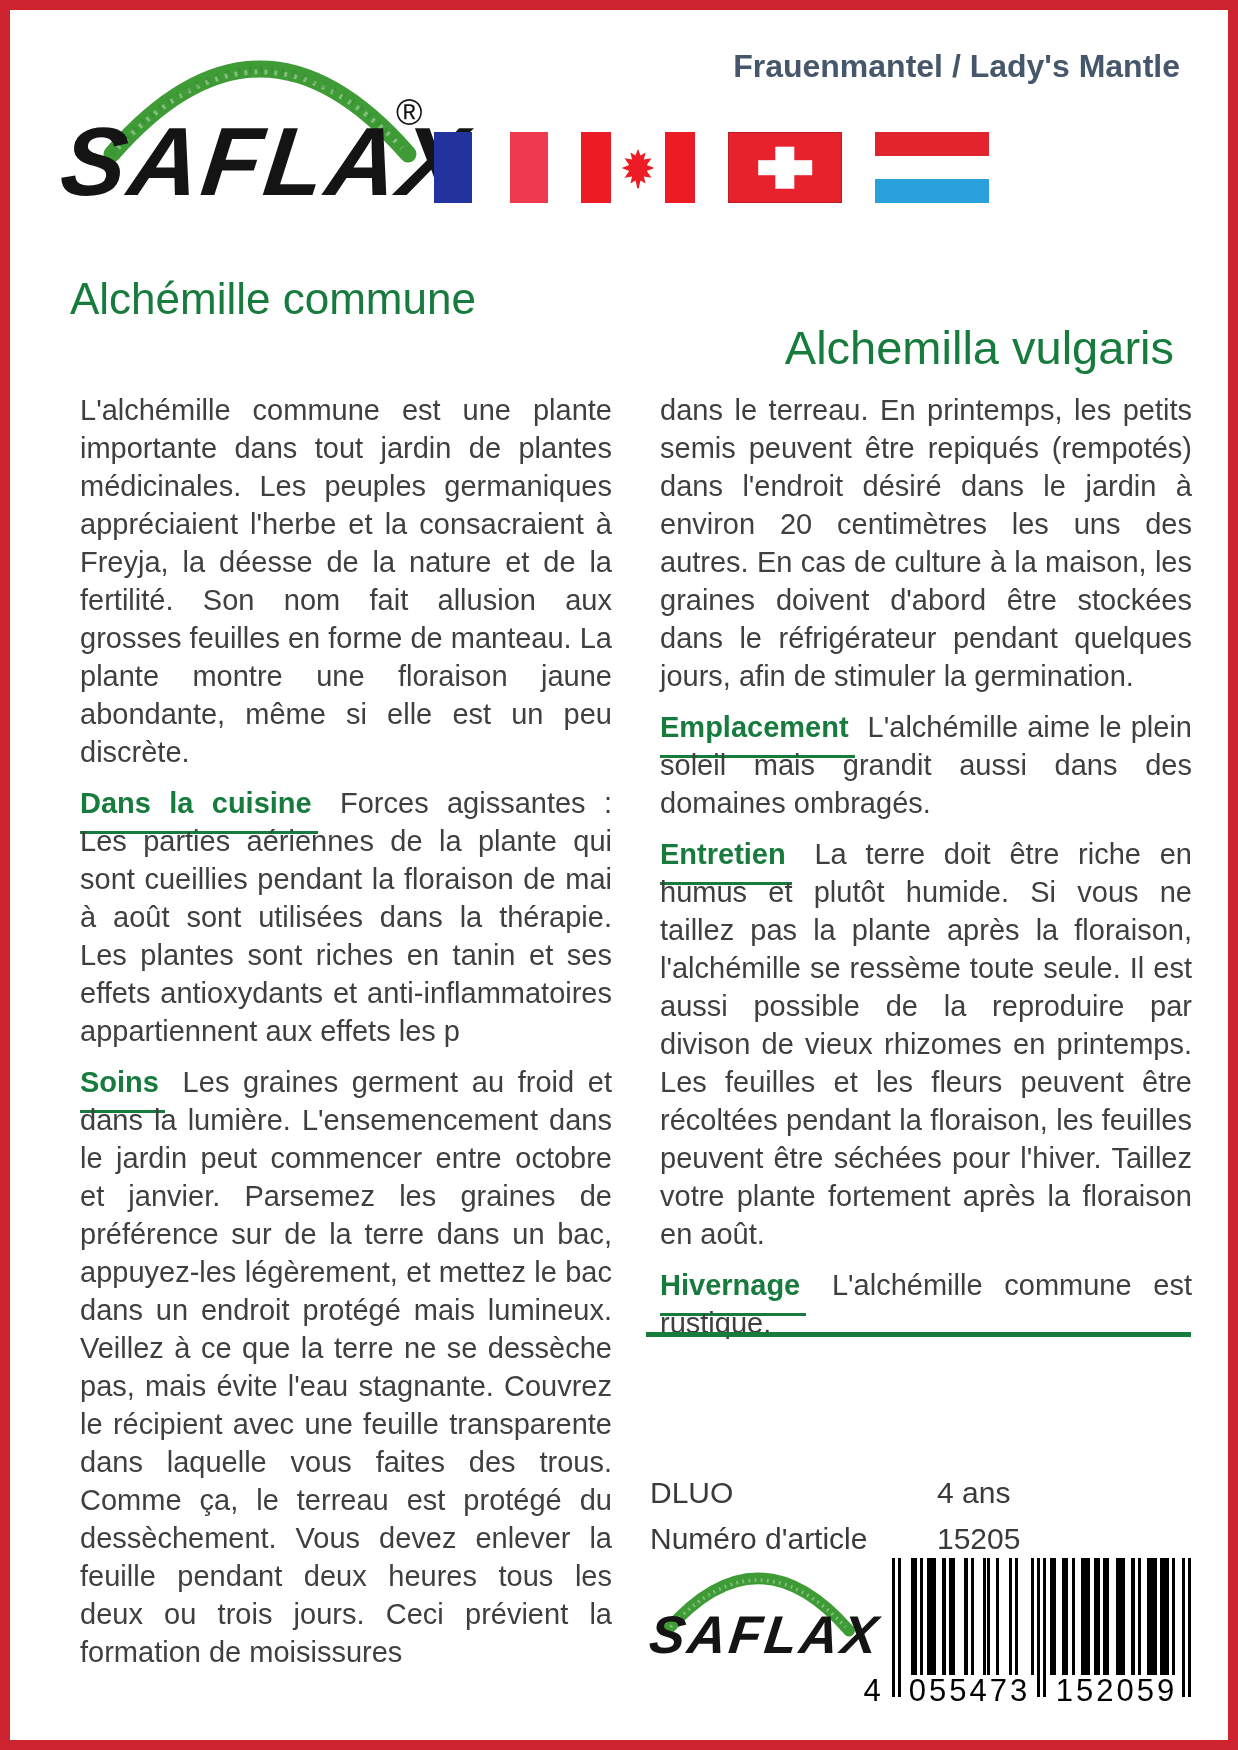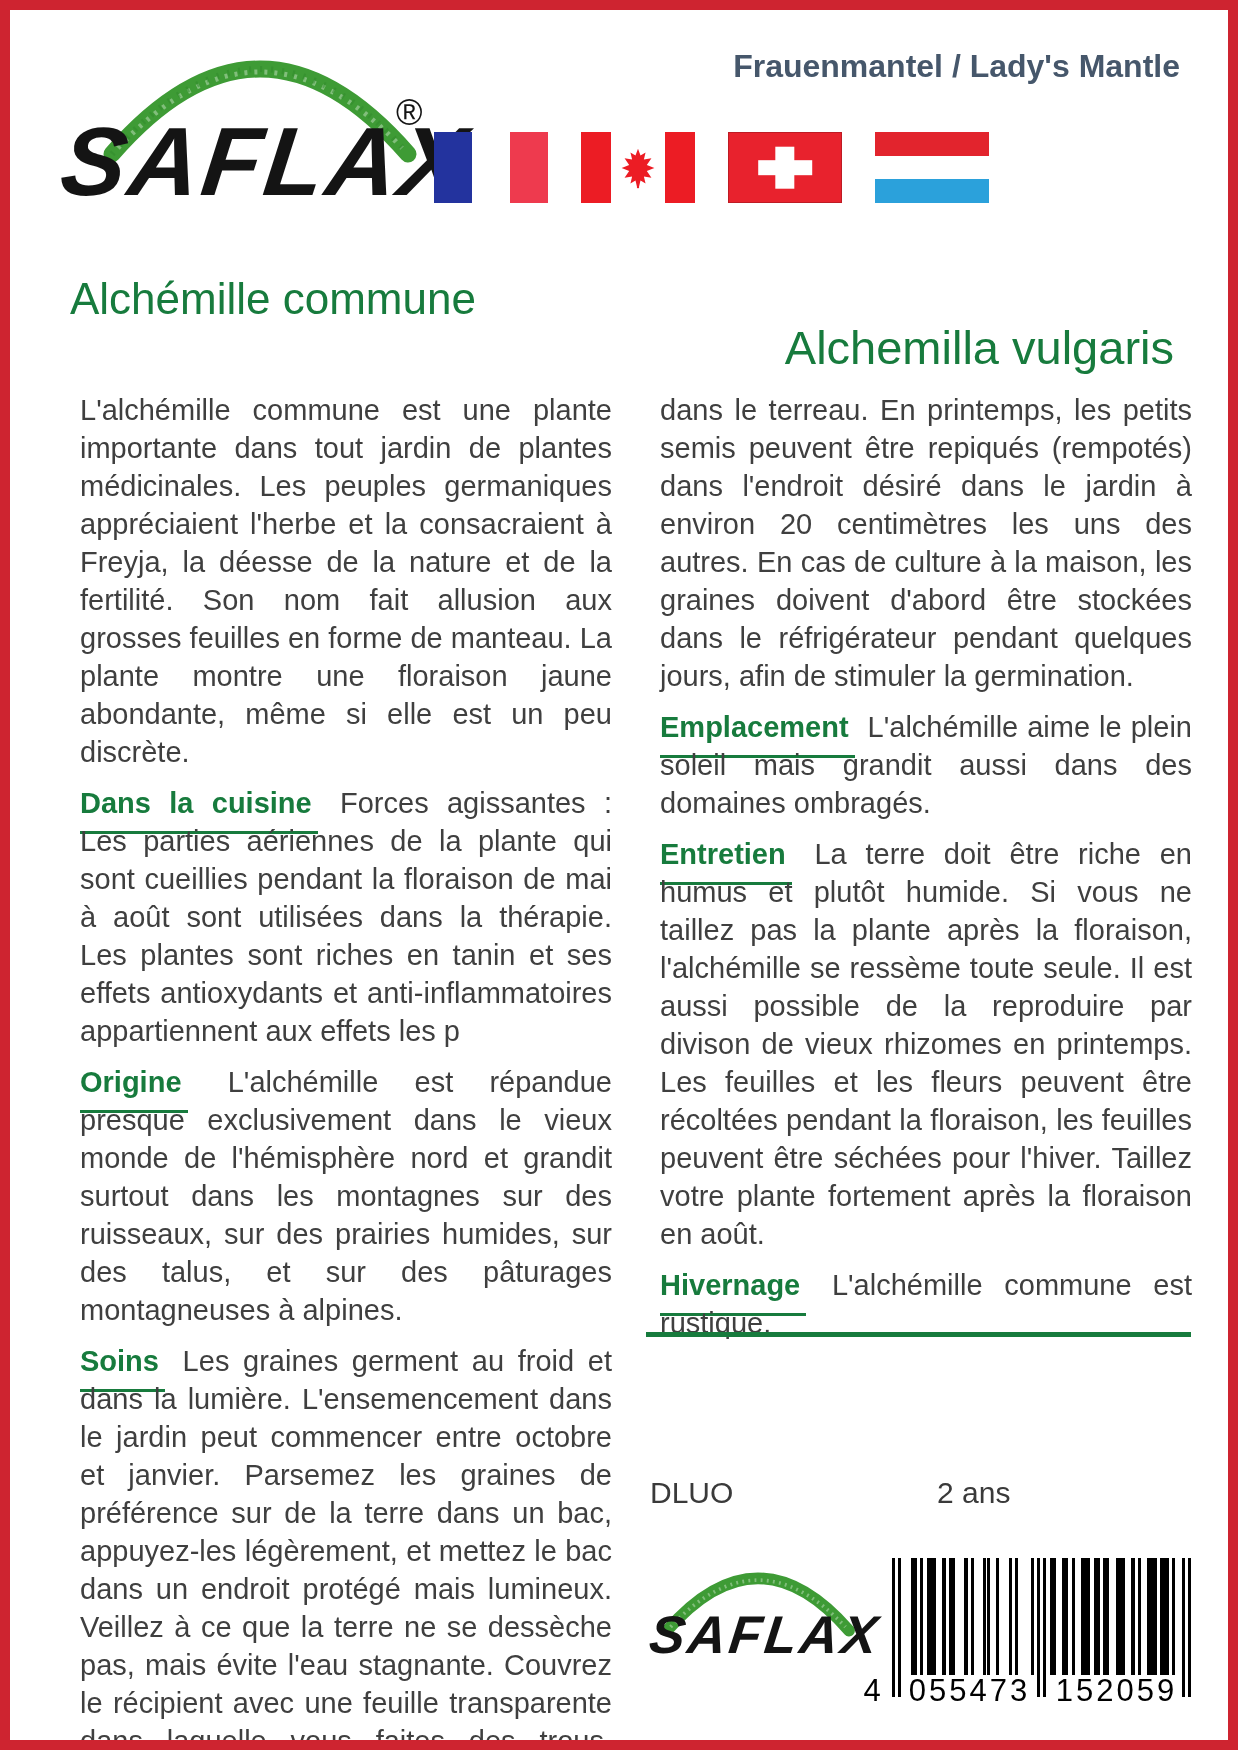--- a/index.html
+++ b/index.html
@@ -102,33 +102,33 @@
         <div class="lx-b"></div>
     </div>
   </div>
 
   <div class="title-fr">Alchémille commune</div>
   <div class="title-la">Alchemilla vulgaris</div>
 
   <div class="col" id="col-left">
       <p>L'alchémille commune est une plante importante dans tout jardin de plantes médicinales. Les peuples germaniques appréciaient l'herbe et la consacraient à Freyja, la déesse de la nature et de la fertilité. Son nom fait allusion aux grosses feuilles en forme de manteau. La plante montre une floraison jaune abondante, même si elle est un peu discrète.</p>
       <p><span class="sec-head">Dans la cuisine</span> Forces agissantes : Les parties aériennes de la plante qui sont cueillies pendant la floraison de mai à août sont utilisées dans la thérapie. Les plantes sont riches en tanin et ses effets antioxydants et anti-inflammatoires appartiennent aux effets les p</p>
-      <p><span class="sec-head">Origine</span> L'alchémille est répandue presque exclusivement dans le vieux monde de l'hémisphère nord et grandit surtout dans les montagnes sur des ruisseaux, sur des prairies humides, sur des talus, et sur des pâturages montagneuses à alpines.</p>
       <p><span class="sec-head">Soins</span> Les graines germent au froid et dans la lumière. L'ensemencement dans le jardin peut commencer entre octobre et janvier. Parsemez les graines de préférence sur de la terre dans un bac, appuyez-les légèrement, et mettez le bac dans un endroit protégé mais lumineux. Veillez à ce que la terre ne se dessèche pas, mais évite l'eau stagnante. Couvrez le récipient avec une feuille transparente dans laquelle vous faites des trous. Comme ça, le terreau est protégé du dessèchement. Vous devez enlever la feuille pendant deux heures tous les deux ou trois jours. Ceci prévient la formation de moisissures</p>
     </div>
   <div class="col" id="col-right">
       <p>dans le terreau. En printemps, les petits semis peuvent être repiqués (rempotés) dans l'endroit désiré dans le jardin à environ 20 centimètres les uns des autres. En cas de culture à la maison, les graines doivent d'abord être stockées dans le réfrigérateur pendant quelques jours, afin de stimuler la germination.</p>
       <p><span class="sec-head">Emplacement</span> L'alchémille aime le plein soleil mais grandit aussi dans des domaines ombragés.</p>
       <p><span class="sec-head">Entretien</span> La terre doit être riche en humus et plutôt humide. Si vous ne taillez pas la plante après la floraison, l'alchémille se ressème toute seule. Il est aussi possible de la reproduire par divison de vieux rhizomes en printemps. Les feuilles et les fleurs peuvent être récoltées pendant la floraison, les feuilles peuvent être séchées pour l'hiver. Taillez votre plante fortement après la floraison en août.</p>
       <p><span class="sec-head">Hivernage</span> L'alchémille commune est rustique.</p>
     </div>
 
   <div class="rule"></div>
   <div id="details">
-      <div class="det-row"><span>DLUO</span><span class="det-val">2 ans</span></div>
+      <div class="det-row"><span>DLUO</span><span class="det-val">4 ans</span></div>
+      <div class="det-row"><span>Numéro d'article</span><span class="det-val">15205</span></div>
     </div>
 
   <div class="logo-arc-sm">
     <svg viewBox="0 0 324 130" width="200" height="80">
       <path d="M14 118 Q162 -52 310 118" fill="none" stroke="#3e9b35" stroke-width="19" stroke-linecap="round"></path>
       <path d="M20 112 Q162 -40 304 112" fill="none" stroke="#ffffff" stroke-width="6" stroke-dasharray="3 7" opacity="0.35"></path>
     </svg>
   </div>
   <div class="brand brand-bottom">SAFLAX</div>
 

